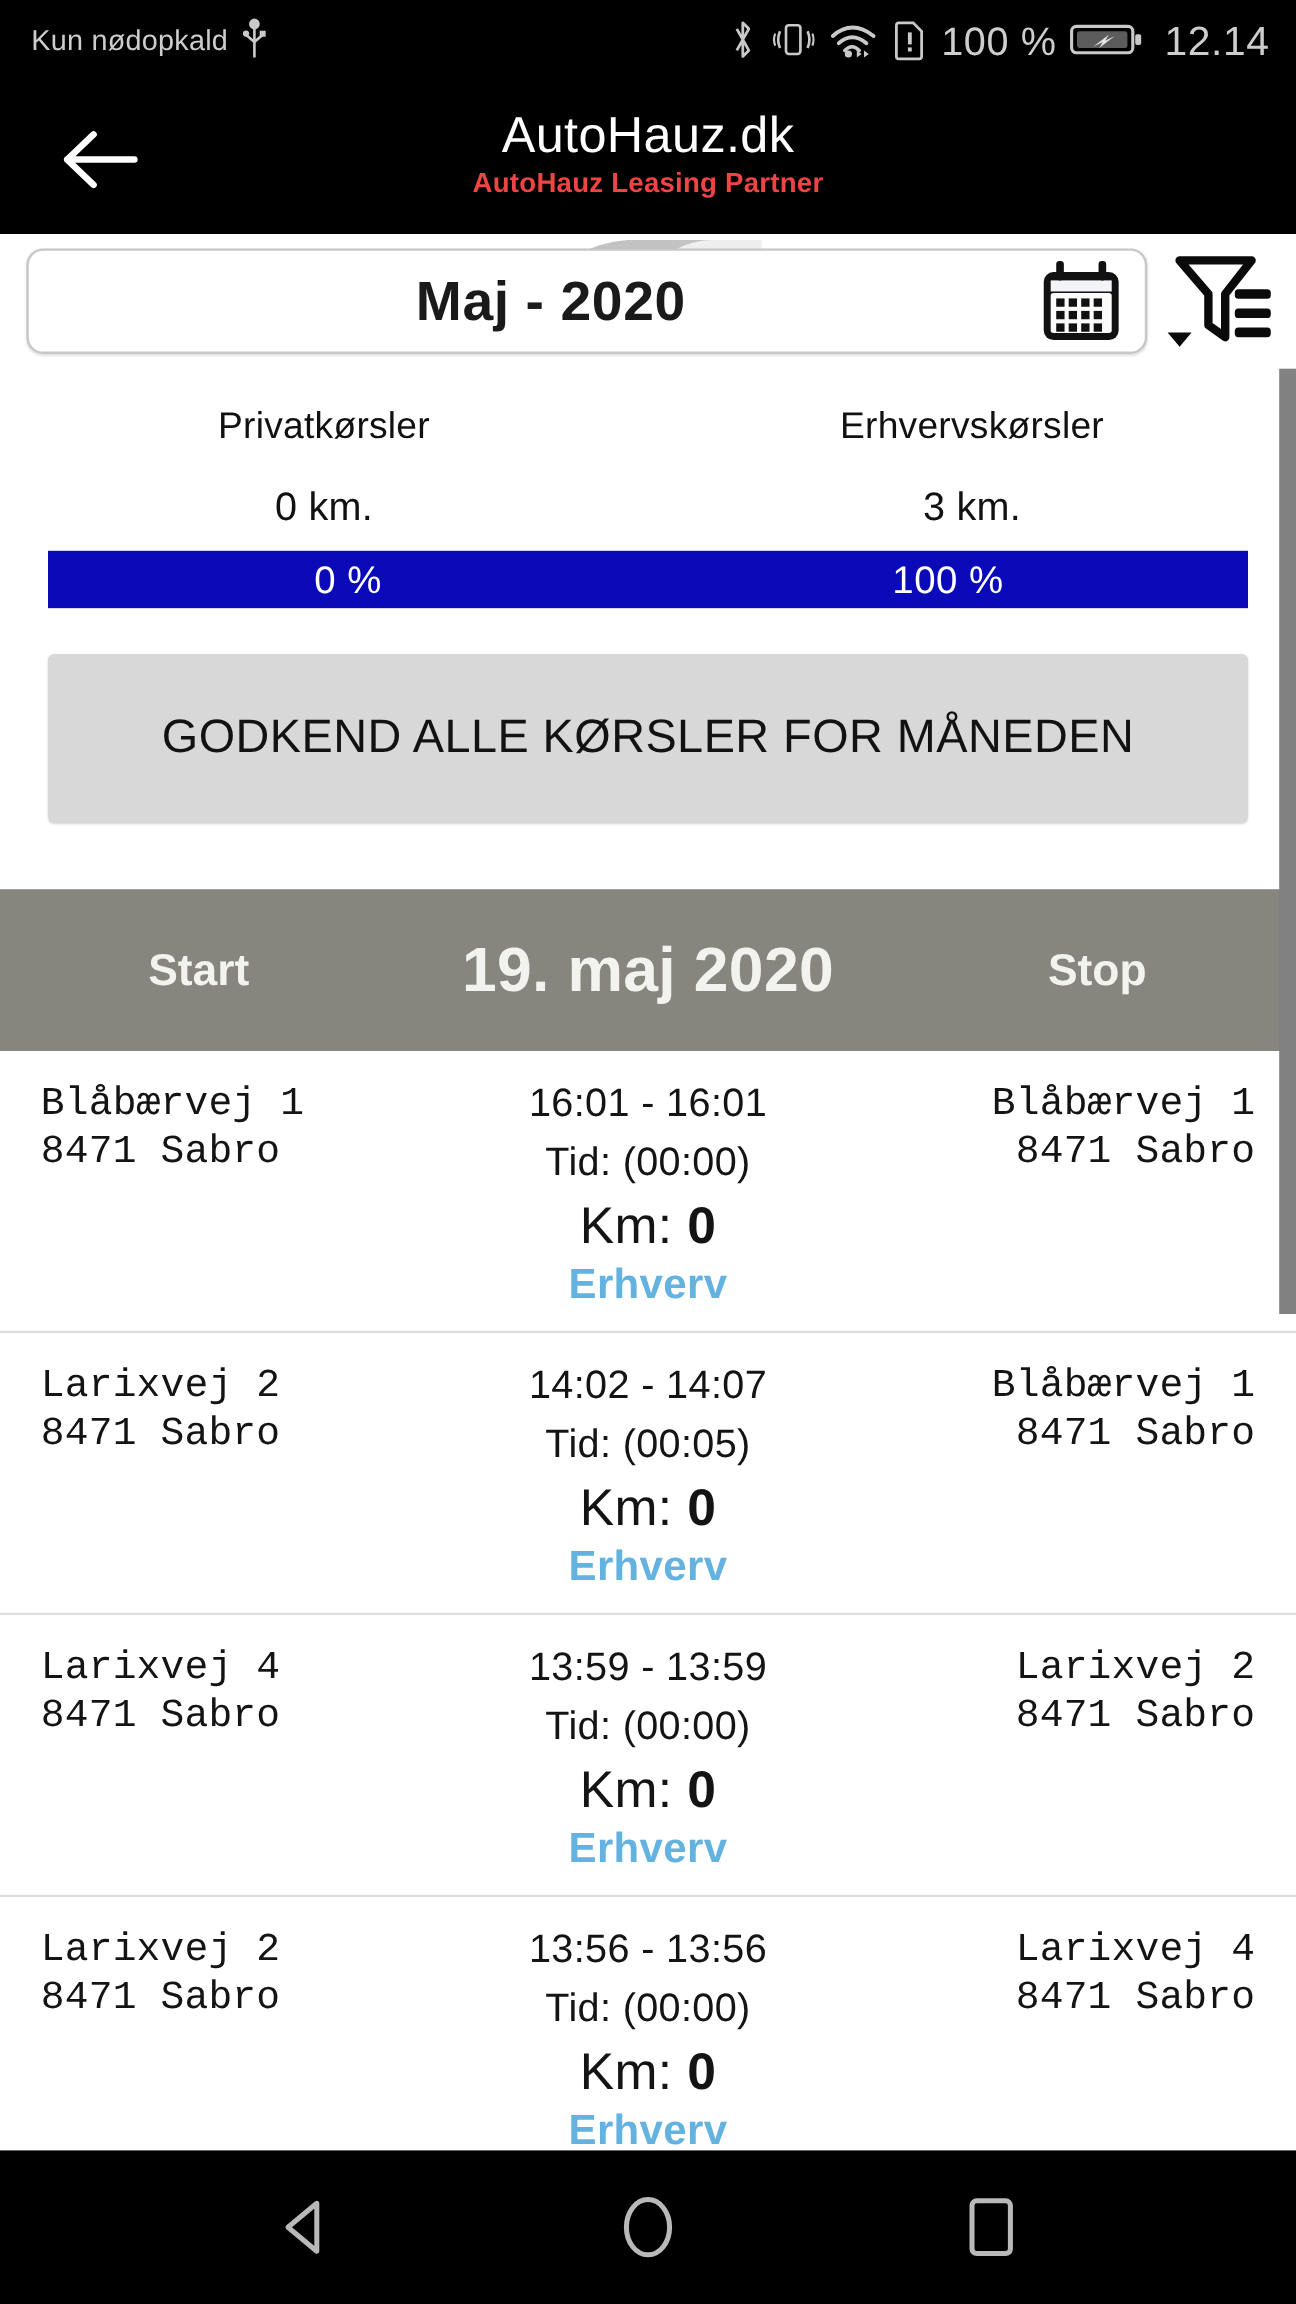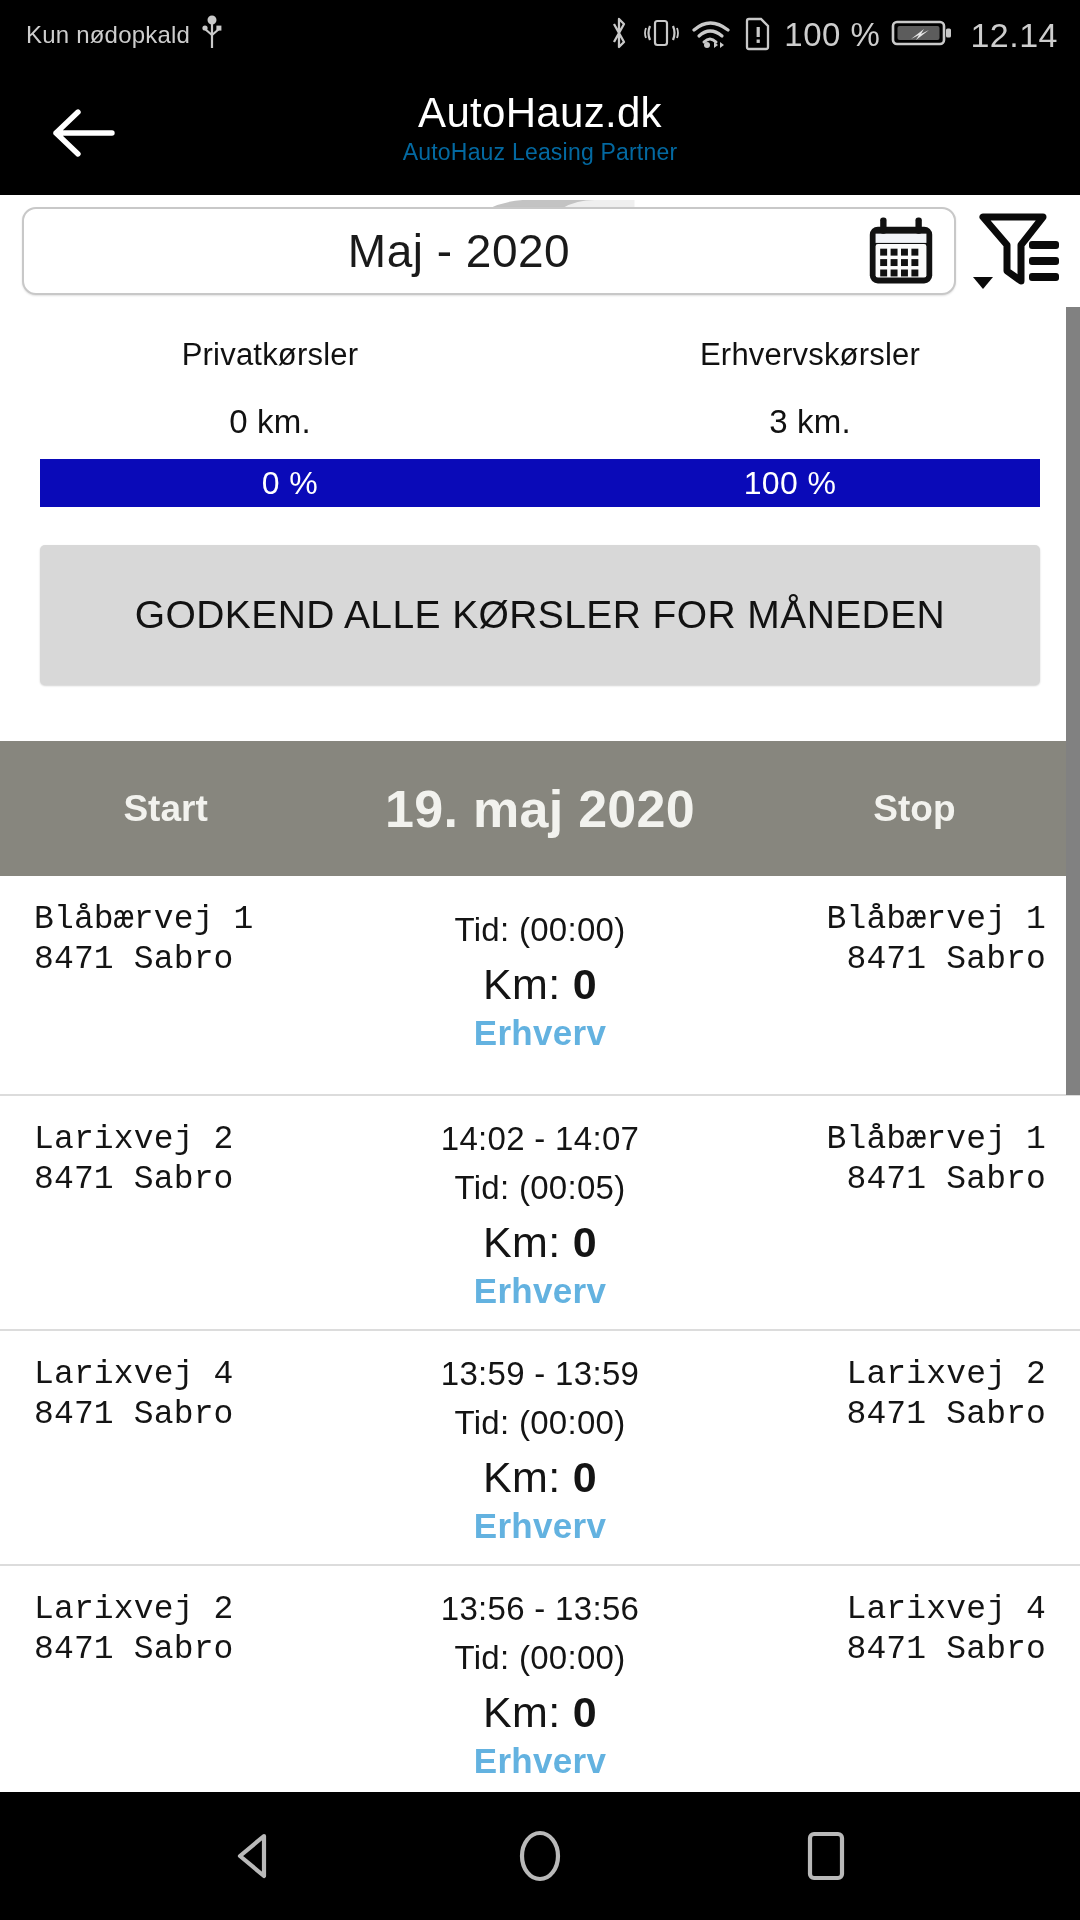--- a/index.html
+++ b/index.html
@@ -28,32 +28,33 @@
   .appbar {
     height:125px; background:#000; position:relative;
     display:flex; align-items:center;
   }
   .back-btn { position:absolute; left:48px; top:50%; transform:translateY(-50%);
               width:70px; height:60px; display:flex; align-items:center; }
   .brand { position:absolute; left:50%; transform:translateX(-50%);
            display:flex; align-items:center; gap:14px; top:50%; margin-top:-42px;flex-direction:column; }
   .brand-text { display:flex; flex-direction:column; align-items:center; }
   .brand-title { color:#fff; font-size:42px; font-weight:400; letter-spacing:.3px; line-height:1.05; }
-  .brand-sub   { color:#0369a1; font-size:23px; font-weight:400; letter-spacing:.2px; margin-top:4px;}
+  .brand-sub   { color:#ef4444; font-size:23px; font-weight:700; letter-spacing:.2px; margin-top:4px;}
   .brand-logo { width:190px; height:82px; }
 
   
   .monthbar {
     height:112px; background:#fff; display:flex; align-items:center;
     padding:0 8px 0 22px; gap:6px;
   }
   .month-field {
     flex:1; height:88px; border:2px solid #c8c8c8; border-radius:14px;
     background:#fff; display:flex; align-items:center; position:relative;
     box-shadow:0 1px 2px rgba(0,0,0,.12);
+    font-weight:bold;
   }
   .month-label {
     flex:1; text-align:center; font-size:46px; color:#1a1a1a; letter-spacing:.5px;
     padding-left:30px;
   }
   .cal-icon { width:74px; height:74px; margin-right:16px; flex:0 0 auto; }
   .filter-btn { width:110px; height:100px; display:flex; align-items:center; justify-content:center; }
 
   
   .stats { background:#fff; padding:12px 0 0 0; }
@@ -263,20 +264,21 @@
     </div>
 
     <div class="trips">
 
       <div class="trip-row">
         <div class="trip-col">
           <div class="addr-line">Blåbærvej 1</div>
           <div class="addr-line">8471 Sabro</div>
         </div>
         <div class="trip-mid">
+          <div class="mid-time">16:01  -  16:01</div>
           <div class="mid-tid">Tid:  (00:00)</div>
           <div class="mid-km">
             <span>Km:</span>
             <b>0</b>
           </div>
           <div class="mid-type">Erhverv</div>
         </div>
         <div class="trip-col right">
           <div class="addr-line">Blåbærvej 1</div>
           <div class="addr-line">8471 Sabro</div>

